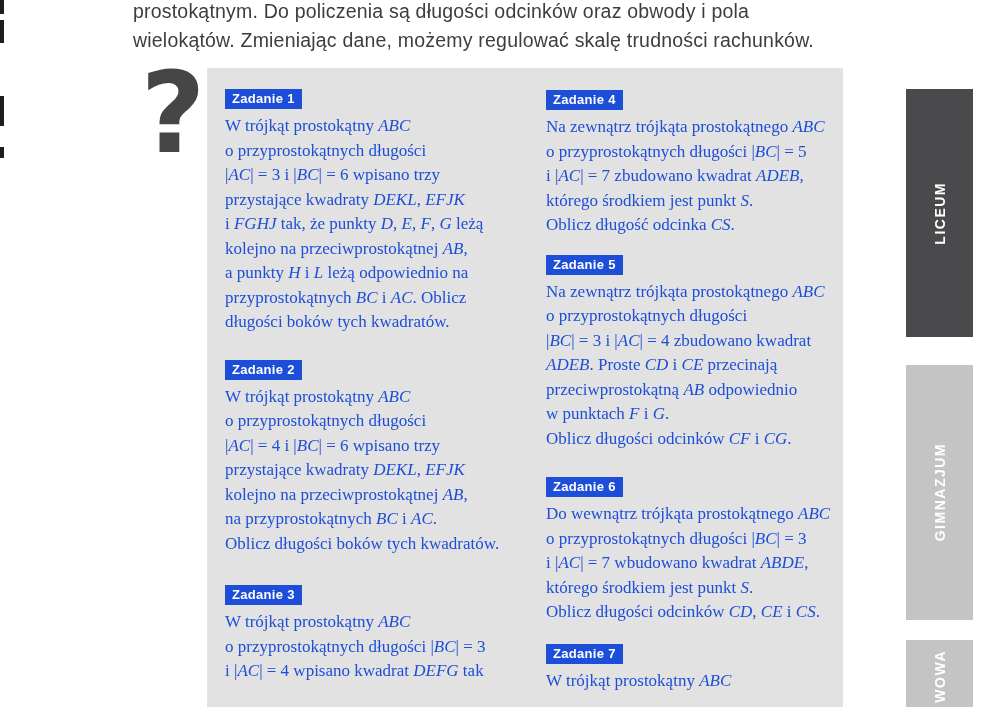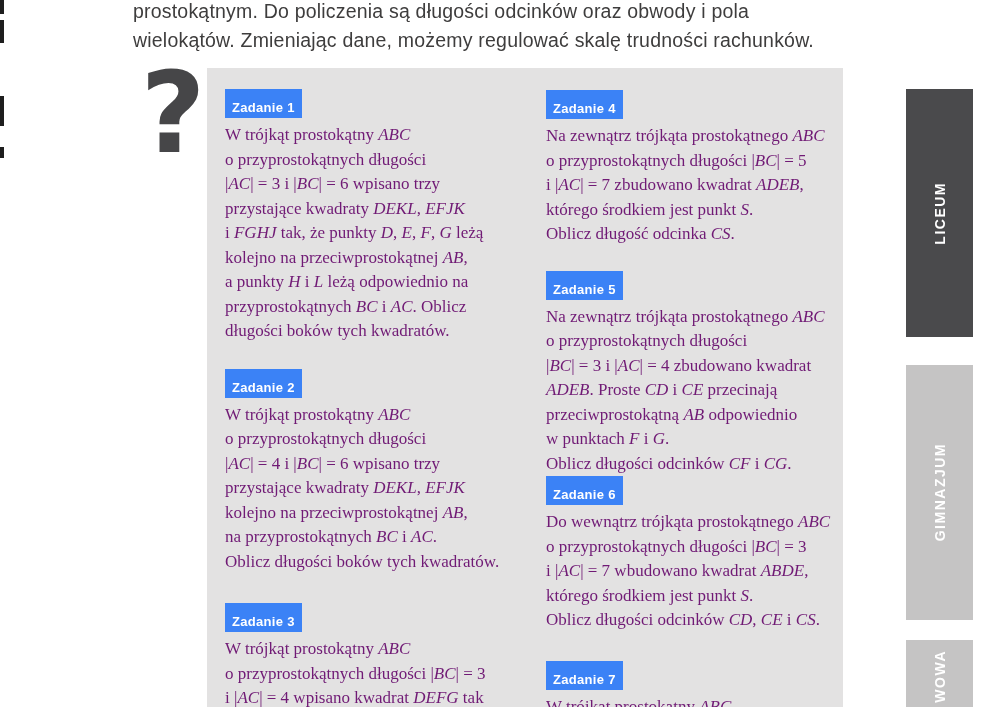--- a/index.html
+++ b/index.html
@@ -36,25 +36,25 @@
   
   .panel{
     position:absolute;left:207px;top:68px;width:636px;height:639px;
     background:#e3e2e2;z-index:1;
   }
   .col{position:absolute;top:0;}
   .col-left{left:18px;width:330px;padding-top:21px;}
   .col-right{left:339px;width:300px;padding-top:22px;}
 
   .badge{
-    display:inline-block;background:#3b82f6;color:#ffffff;
+    display:inline-block;background:#1d4ed8;color:#ffffff;
     font-family:"Liberation Sans",sans-serif;font-weight:bold;
-    font-size:13px;line-height:1;padding:12px 7px 4px;letter-spacing:0.3px;
+    font-size:13px;line-height:1;padding:3px 7px 4px;letter-spacing:0.3px;
   }
-  .task-text{margin-top:5px;font-size:17px;line-height:24.5px;color:#701a75;}
+  .task-text{margin-top:5px;font-size:17px;line-height:24.5px;color:#1d4ed8;}
   .tline{white-space:nowrap;}
   .tline i{font-style:italic;}
 
   
   .vtab{
     position:absolute;left:906px;width:67px;z-index:2;
     display:flex;align-items:center;justify-content:center;
   }
   .vtab-dark{background:#4a4a4c;}
   .vtab-light{background:#c5c4c4;}
@@ -119,43 +119,43 @@
         <span class="badge">Zadanie 3</span>
         <div class="task-text">
             <div class="tline">W trójkąt prostokątny <i>ABC</i></div>
             <div class="tline">o przyprostokątnych długości |<i>BC</i>| = 3</div>
             <div class="tline">i |<i>AC</i>| = 4 wpisano kwadrat <i>DEFG</i> tak</div>
           </div>
       </section>
     </div>
 
     <div class="col col-right">
-      <section class="task" style="margin-bottom:24px;">
+      <section class="task" style="margin-bottom:17px;">
         <span class="badge">Zadanie 4</span>
         <div class="task-text">
             <div class="tline">Na zewnątrz trójkąta prostokątnego <i>ABC</i></div>
             <div class="tline">o przyprostokątnych długości |<i>BC</i>| = 5</div>
             <div class="tline">i |<i>AC</i>| = 7 zbudowano kwadrat <i>ADEB</i>,</div>
             <div class="tline">którego środkiem jest punkt <i>S</i>.</div>
             <div class="tline">Oblicz długość odcinka <i>CS</i>.</div>
           </div>
       </section>
-      <section class="task" style="">
+      <section class="task" style="margin-bottom:26px;">
         <span class="badge">Zadanie 5</span>
         <div class="task-text">
             <div class="tline">Na zewnątrz trójkąta prostokątnego <i>ABC</i></div>
             <div class="tline">o przyprostokątnych długości</div>
             <div class="tline">|<i>BC</i>| = 3 i |<i>AC</i>| = 4 zbudowano kwadrat</div>
             <div class="tline"><i>ADEB</i>. Proste <i>CD</i> i <i>CE</i> przecinają</div>
             <div class="tline">przeciwprostokątną <i>AB</i> odpowiednio</div>
             <div class="tline">w punktach <i>F</i> i <i>G</i>.</div>
             <div class="tline">Oblicz długości odcinków <i>CF</i> i <i>CG</i>.</div>
           </div>
       </section>
-      <section class="task" style="margin-bottom:28px;">
+      <section class="task" style="margin-bottom:19px;">
         <span class="badge">Zadanie 6</span>
         <div class="task-text">
             <div class="tline">Do wewnątrz trójkąta prostokątnego <i>ABC</i></div>
             <div class="tline">o przyprostokątnych długości |<i>BC</i>| = 3</div>
             <div class="tline">i |<i>AC</i>| = 7 wbudowano kwadrat <i>ABDE</i>,</div>
             <div class="tline">którego środkiem jest punkt <i>S</i>.</div>
             <div class="tline">Oblicz długości odcinków <i>CD</i>, <i>CE</i> i <i>CS</i>.</div>
           </div>
       </section>
       <section class="task">

